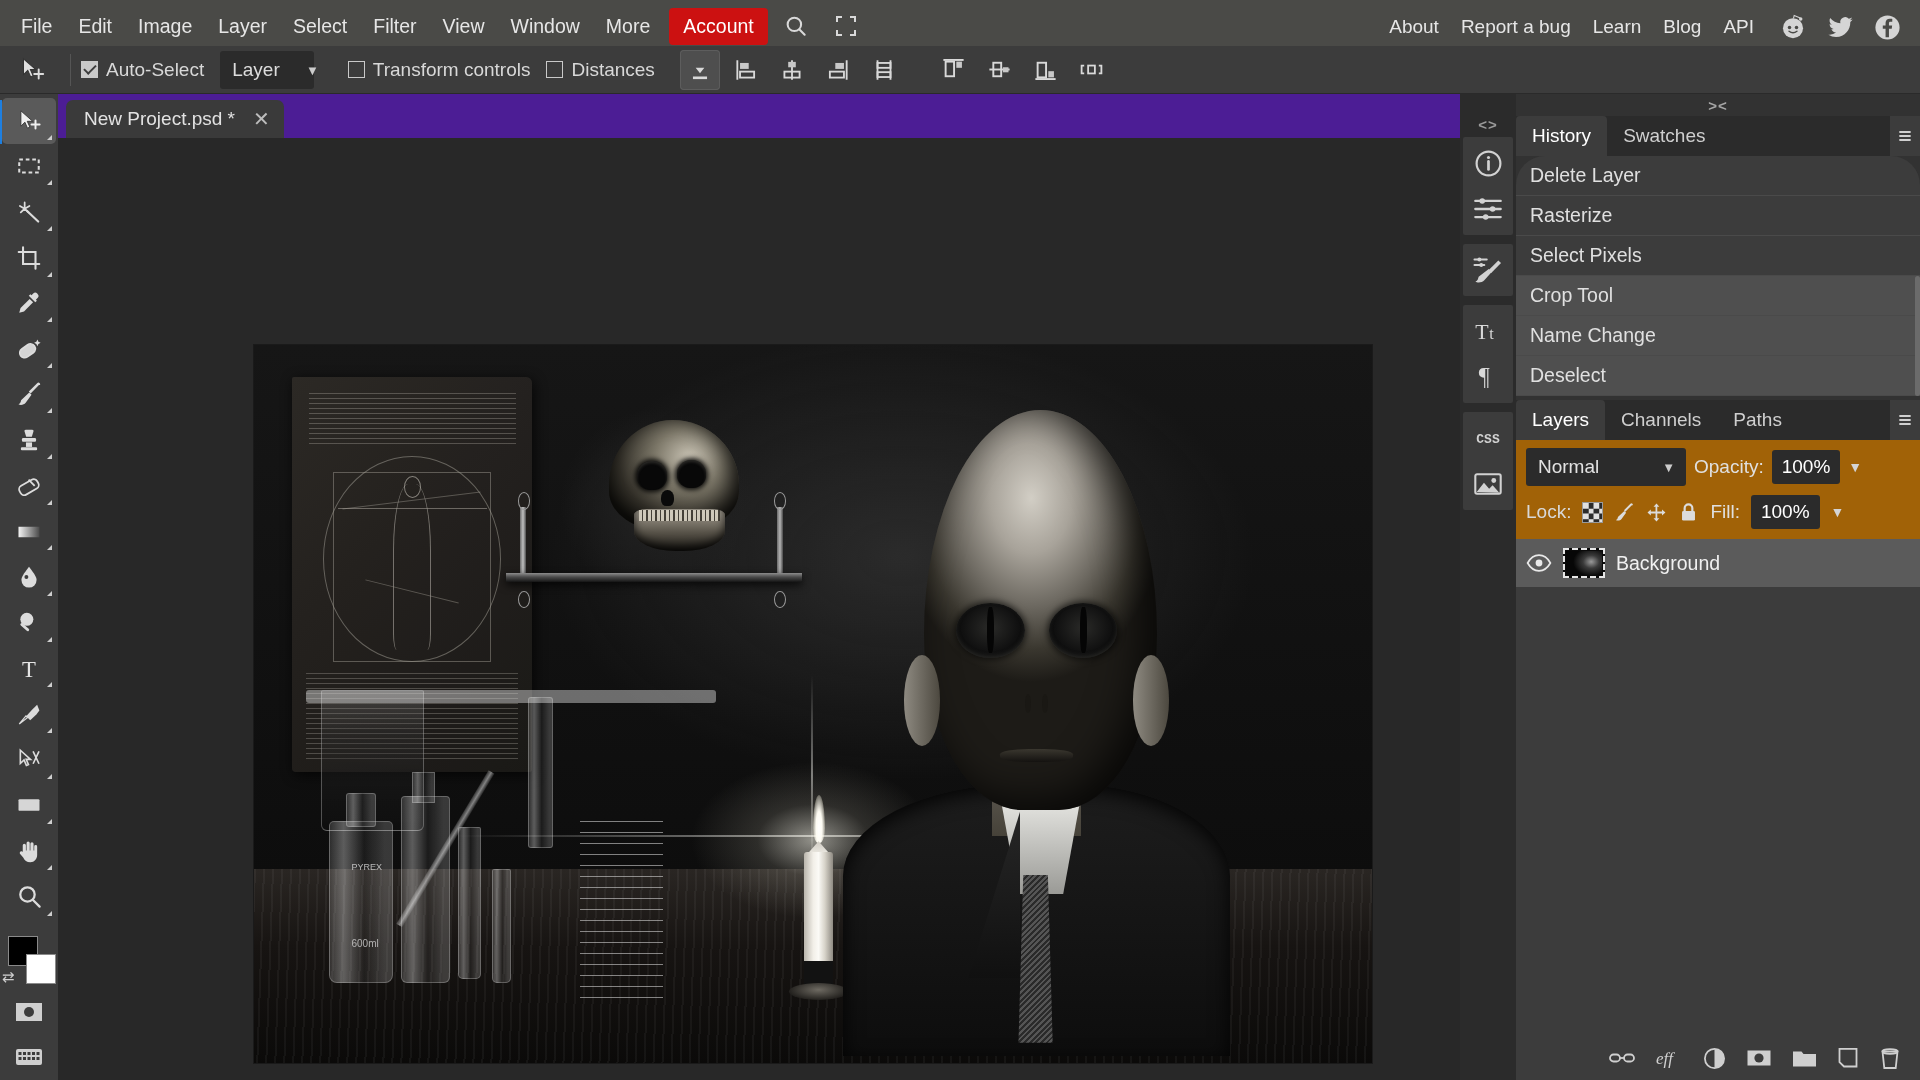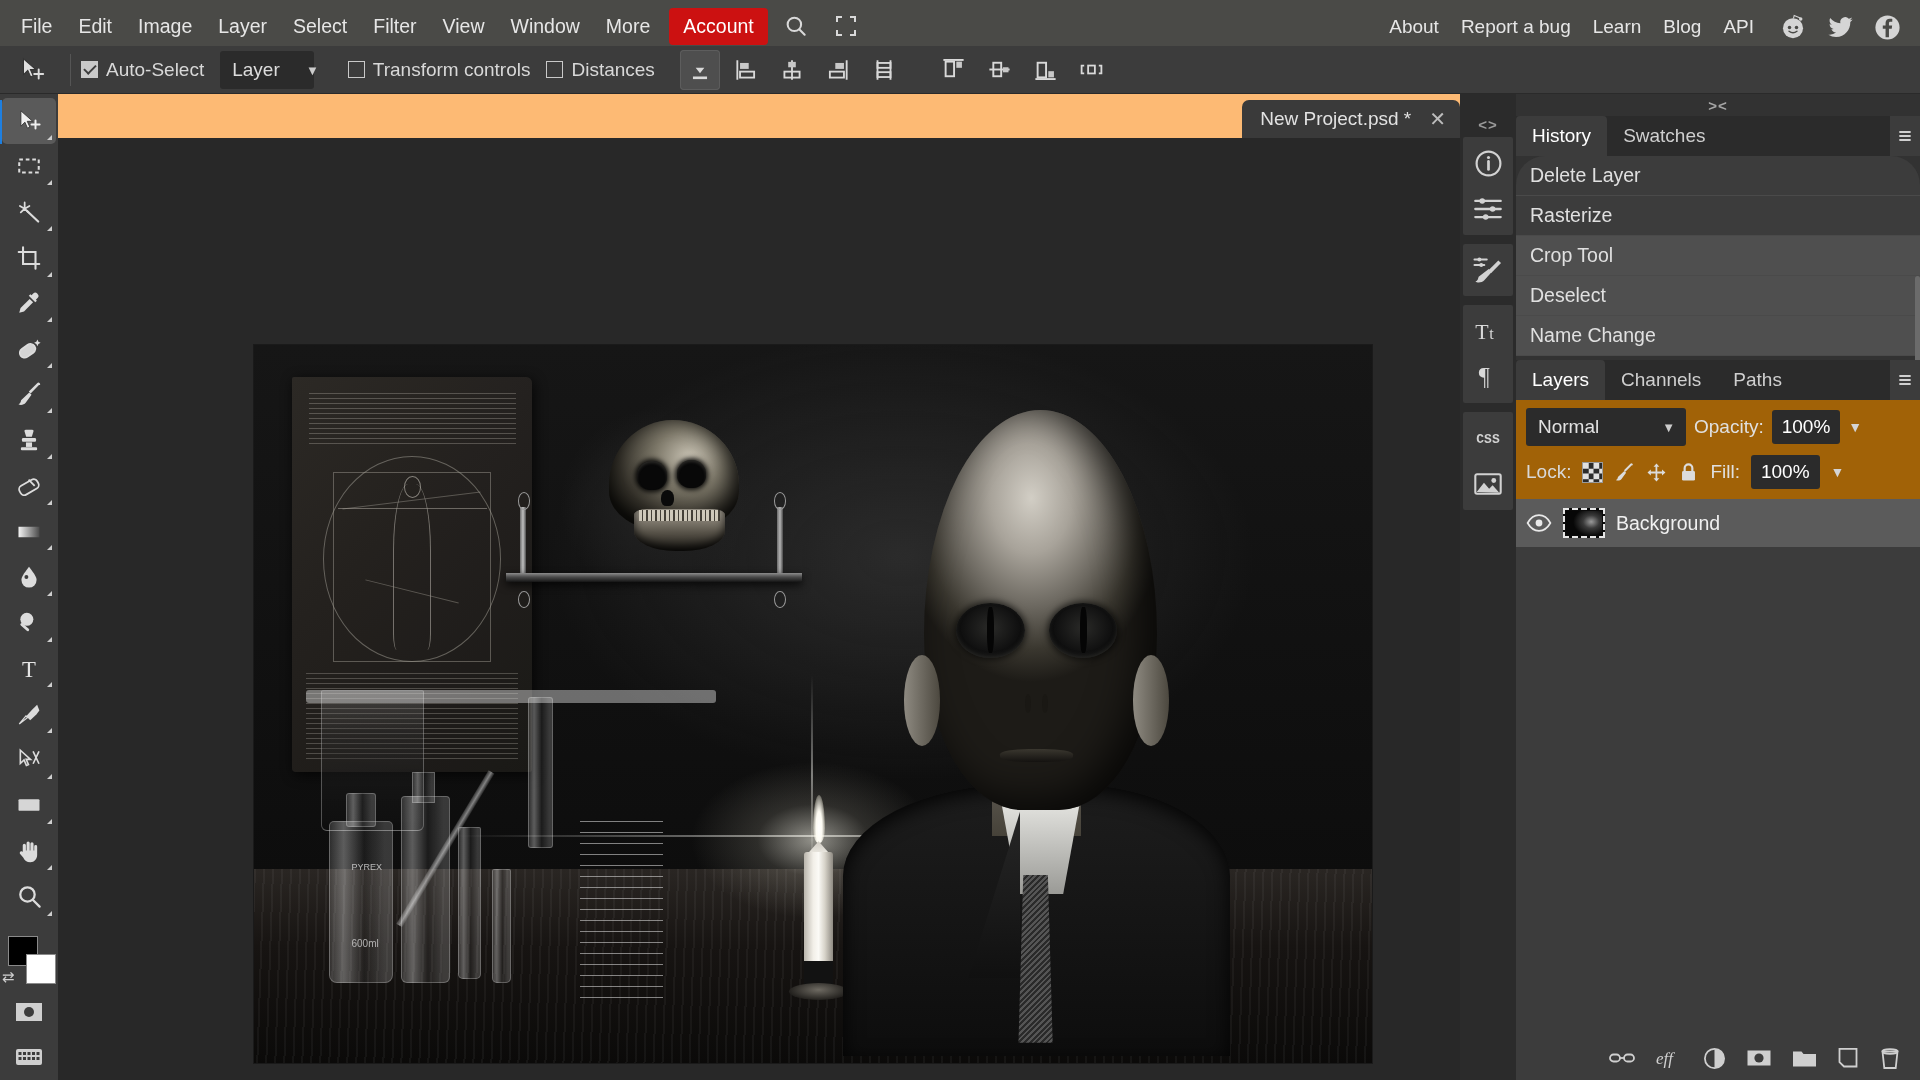--- a/index.html
+++ b/index.html
@@ -97,21 +97,21 @@
   .sw-fg { position:absolute; left:6px; top:2px; width:30px;height:30px; background:#000; border:1px solid #8a8a8a;}
   .sw-bg { position:absolute; left:24px; top:20px; width:30px;height:30px; background:#fff; border:1px solid #8a8a8a;}
   .sw-mini { position:absolute; left:0; top:34px; font-size:15px; color:#cfcfcf;}
   .tool-bottom { width:54px;height:48px; display:flex;align-items:center;justify-content:center;}
 
   
   .canvas-area {
     flex:1 1 auto; background:#282828; position:relative; overflow:hidden;
     display:flex; flex-direction:column;
   }
-  .tabstrip { height:44px; flex:0 0 44px; background:#fdba74; display:flex; align-items:flex-end; padding-left:8px;justify-content:flex-end;}
+  .tabstrip { height:44px; flex:0 0 44px; background:#4c1d95; display:flex; align-items:flex-end; padding-left:8px;}
   .doctab {
     background:#3a3a3a; border-radius:7px 7px 0 0; padding:8px 14px 9px 18px;
     display:flex; align-items:center; gap:18px; font-size:19px; color:#e2e2e2;
     height:38px;
   }
   .doctab .x { font-size:20px; color:#bdbdbd; line-height:1; }
   .canvas-stage { flex:1 1 auto; position:relative; }
 
   .artboard {
     position:absolute; left:196px; top:207px; width:1118px; height:718px;
@@ -948,23 +948,24 @@
           <svg width="20" height="20" viewBox="0 0 20 20" stroke="#d0d0d0" stroke-width="1.8" stroke-linecap="round">
             <line x1="5" y1="6" x2="15" y2="6"></line>
               <line x1="5" y1="10" x2="15" y2="10"></line>
               <line x1="5" y1="14" x2="15" y2="14"></line>
           </svg>
         </div>
       </div>
       <div class="hist-list" style="position:relative;">
         <div class="hist-item">Delete Layer</div>
         <div class="hist-item">Rasterize</div>
+        <div class="hist-item">Select Pixels</div>
         <div class="hist-item sel">Crop Tool</div>
+        <div class="hist-item sel">Name Change</div>
         <div class="hist-item sel">Deselect</div>
-        <div class="hist-item sel">Name Change</div>
         <div class="hist-scroll" style="top:120px;height:120px;"></div>
       </div>
 
       <div class="tabrow" style="margin-top:4px;">
         <div class="ptab active">Layers</div>
         <div class="ptab">Channels</div>
         <div class="ptab">Paths</div>
         <div class="pmenu">
           <svg width="20" height="20" viewBox="0 0 20 20" stroke="#d0d0d0" stroke-width="1.8" stroke-linecap="round">
             <line x1="5" y1="6" x2="15" y2="6"></line>

